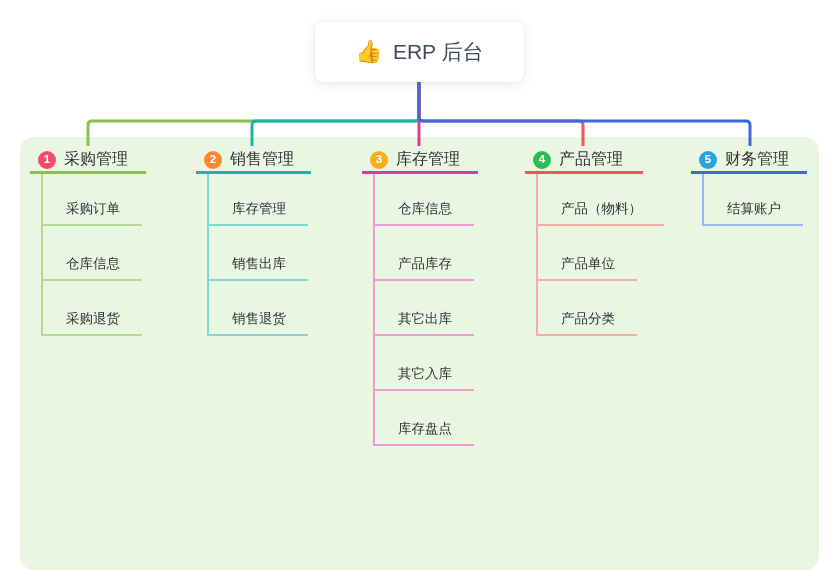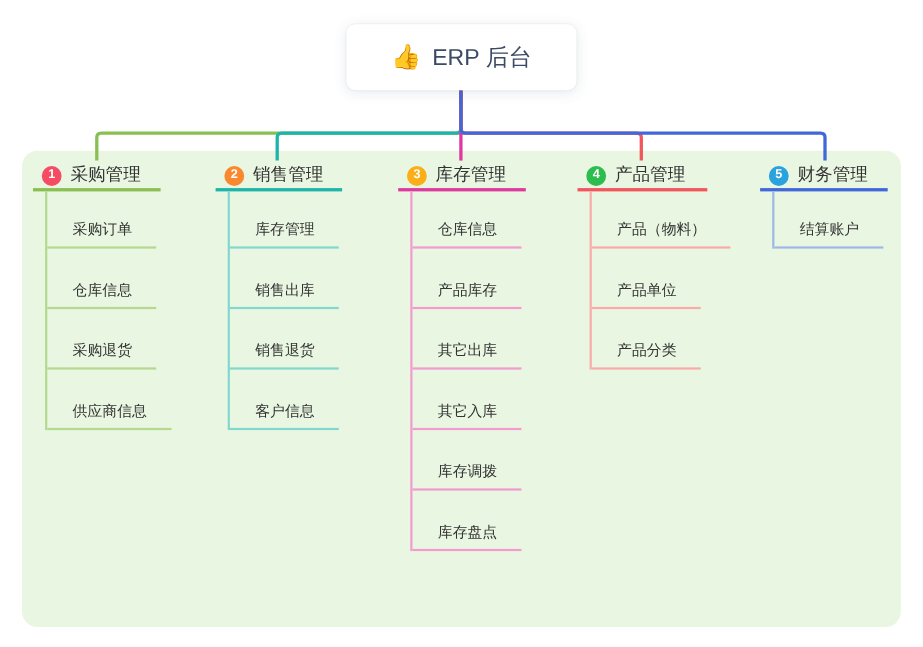--- a/index.html
+++ b/index.html
@@ -70,48 +70,45 @@
 
 <div class="branch b1" style="--line: #8abf52; --light: #b4d98f; --badge: #f54c64;">
   <div class="branch-label">
     <span class="badge">1</span>
     <span>采购管理</span>
   </div>
   <div class="children">
     <div class="child">采购订单</div>
     <div class="child">仓库信息</div>
     <div class="child">采购退货</div>
-    <div class="child">供应商信息</div>
   </div>
 </div>
 
 <div class="branch b2" style="--line: #1db5a9; --light: #82d8cf; --badge: #f9882e;">
   <div class="branch-label">
     <span class="badge">2</span>
     <span>销售管理</span>
   </div>
   <div class="children">
     <div class="child">库存管理</div>
     <div class="child">销售出库</div>
     <div class="child">销售退货</div>
-    <div class="child">客户信息</div>
   </div>
 </div>
 
 <div class="branch b3" style="--line: #dd3a9e; --light: #f19bce; --badge: #fbae18;">
   <div class="branch-label">
     <span class="badge">3</span>
     <span>库存管理</span>
   </div>
   <div class="children">
     <div class="child">仓库信息</div>
     <div class="child">产品库存</div>
     <div class="child">其它出库</div>
     <div class="child">其它入库</div>
-    <div class="child">库存调拨</div>
     <div class="child">库存盘点</div>
   </div>
 </div>
 
 <div class="branch b4" style="--line: #f2555c; --light: #f8aba9; --badge: #2dbc4e;">
   <div class="branch-label">
     <span class="badge">4</span>
     <span>产品管理</span>
   </div>
   <div class="children">

